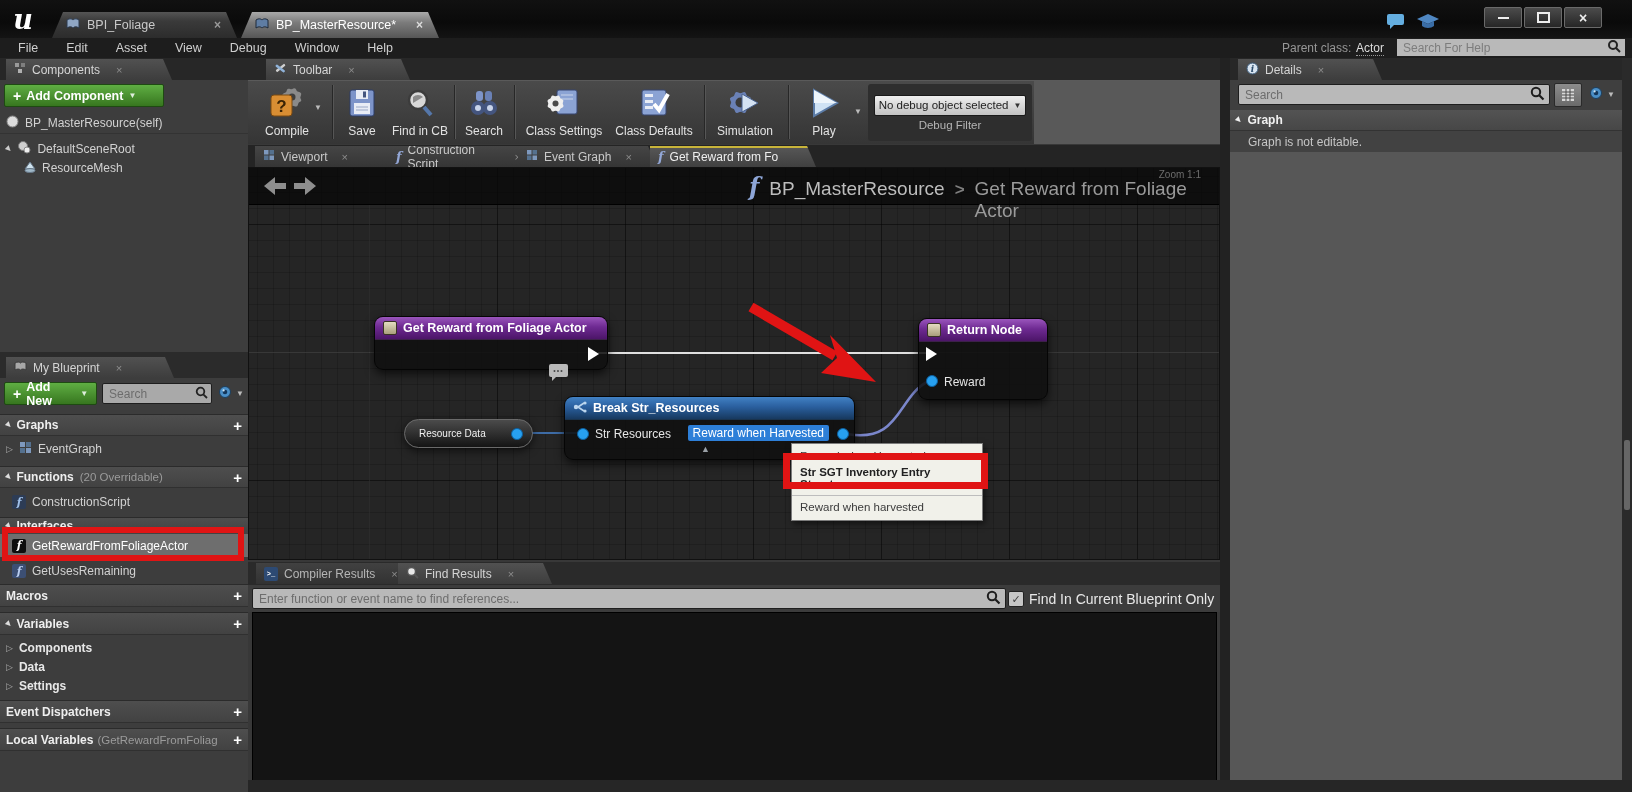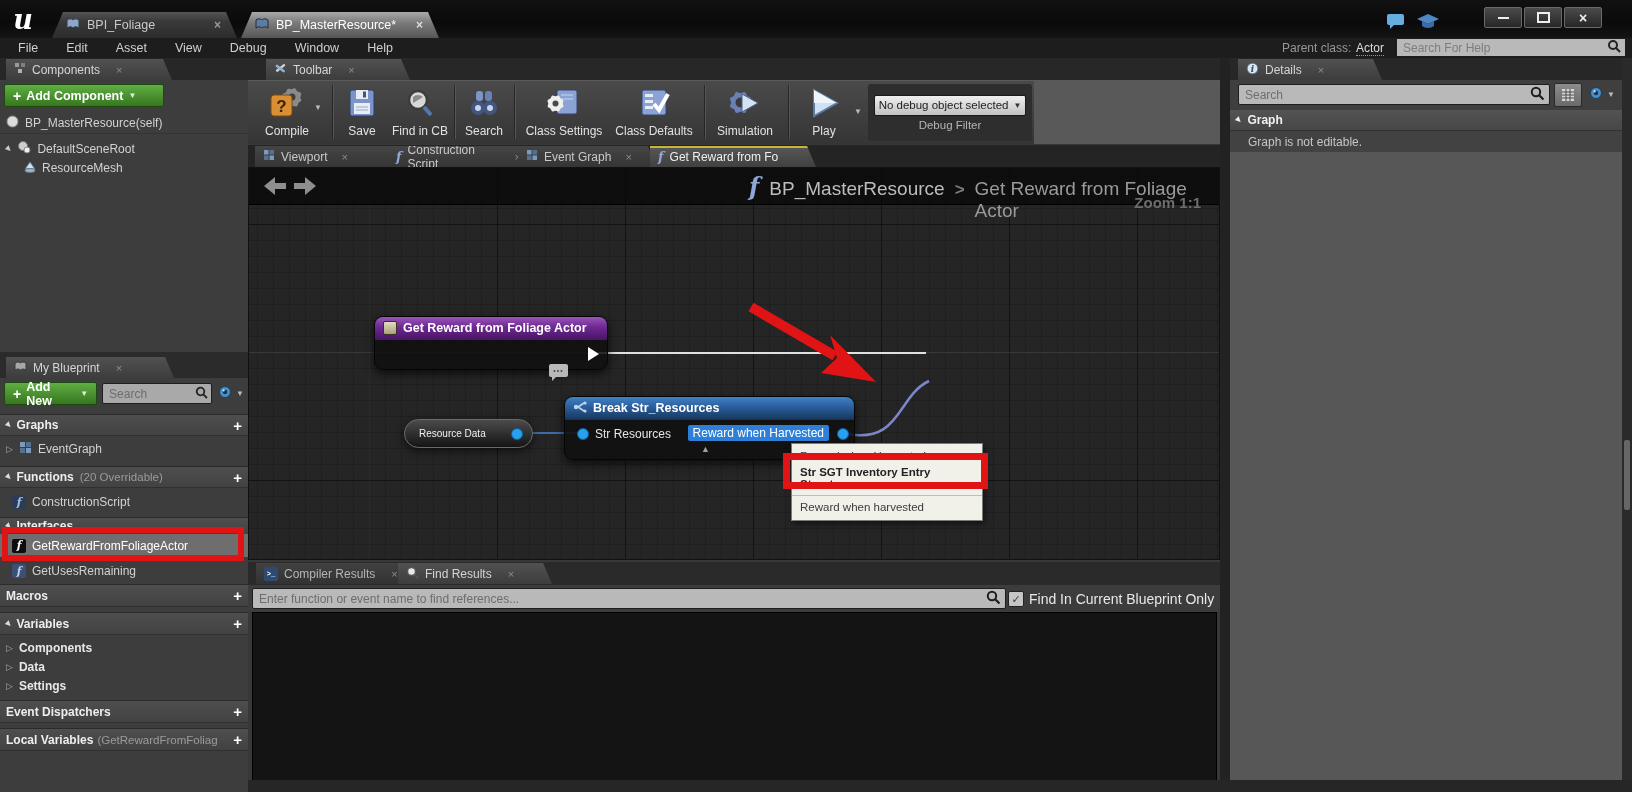--- a/index.html
+++ b/index.html
@@ -95,21 +95,21 @@
     border:1px solid #111;box-sizing:border-box;}
   .origin-h{position:absolute;left:0;top:184px;width:100%;height:1px;background:rgba(190,190,190,.22);}
   .origin-v{position:absolute;left:120px;top:0;width:1px;height:100%;background:rgba(190,190,190,.14);}
   .ghead{position:absolute;left:0;top:0;width:100%;height:36px;background:rgba(8,8,8,.78);border-bottom:1px solid #000;z-index:5;}
   .navarrow{position:absolute;top:7px;width:24px;height:22px;}
   .bc{position:absolute;top:4px;left:500px;display:flex;align-items:baseline;gap:10px;}
   .bc .f{font-family:"DejaVu Serif",serif;font-style:italic;font-weight:bold;font-size:24px;color:#8ea6d8;}
   .bc .root{font-size:19px;color:#bdbdbd;}
   .bc .sep{font-size:17px;color:#7e7e7e;font-weight:bold;}
   .bc .cur{font-size:19px;color:#9a9a9a;}
-  .zoomlbl{position:absolute;right:18px;top:26px;font-size:15px;font-weight:bold;color:#6d6d6d;}
+  .zoomlbl{position:absolute;right:18px;top:1px;font-size:10px;font-weight:normal;color:#6d6d6d;}
 
   .node{position:absolute;background:rgba(16,16,16,.88);border:1px solid #050505;border-radius:9px;
         box-shadow:0 4px 10px rgba(0,0,0,.65);z-index:4;}
   .nhead{height:22px;border-radius:8px 8px 0 0;display:flex;align-items:center;gap:6px;padding:0 8px;
          color:#fff;font-weight:bold;font-size:12.5px;border-bottom:1px solid rgba(0,0,0,.6);}
   .nhead.purple{background:linear-gradient(180deg,#9a55bc 0%,#6e2a92 45%,#4c1568 100%);}
   .nhead.blue{background:linear-gradient(180deg,#4181c4 0%,#2a5f9e 45%,#17395f 100%);}
   .cube{width:12px;height:12px;border:1px solid #3a3325;border-radius:2px;background:linear-gradient(180deg,#e4dcc0,#a99f7c);}
   .execpin{width:0;height:0;border-left:11px solid #fff;border-top:7px solid transparent;border-bottom:7px solid transparent;position:absolute;}
   .dpin{width:12px;height:12px;border-radius:50%;background:#27a0f0;border:1px solid #0c5f9e;position:absolute;box-sizing:border-box;}
@@ -530,20 +530,29 @@
       </svg>
 
       <div class="node" style="left:125px;top:148px;width:232px;height:52px">
         <div class="nhead purple">
           <span class="cube"></span>
           <span>Get Reward from Foliage Actor</span>
         </div>
         <span class="execpin" style="right:8px;top:30px"></span>
       </div>
 
+      <div class="node" style="left:669px;top:150px;width:128px;height:80px">
+        <div class="nhead purple">
+          <span class="cube"></span>
+          <span>Return Node</span>
+        </div>
+        <span class="execpin" style="left:7px;top:28px"></span>
+        <span class="dpin" style="left:7px;top:56px"></span>
+        <span class="pinlbl" style="left:25px;top:56px">Reward</span>
+      </div>
 
       <div class="node" style="left:315px;top:228px;width:289px;height:62px">
         <div class="nhead blue">
           <span><svg width="14" height="14">
                 <circle cx="3" cy="7" r="2.2" fill="#bcd6ee"></circle>
                 <path d="M5,7 L11,3 M5,7 L11,11" stroke="#bcd6ee" stroke-width="1.6" fill="none"></path>
                 <circle cx="12" cy="3" r="1.6" fill="#bcd6ee"></circle>
                 <circle cx="12" cy="11" r="1.6" fill="#bcd6ee"></circle>
               </svg></span>
           <span>Break Str_Resources</span>

